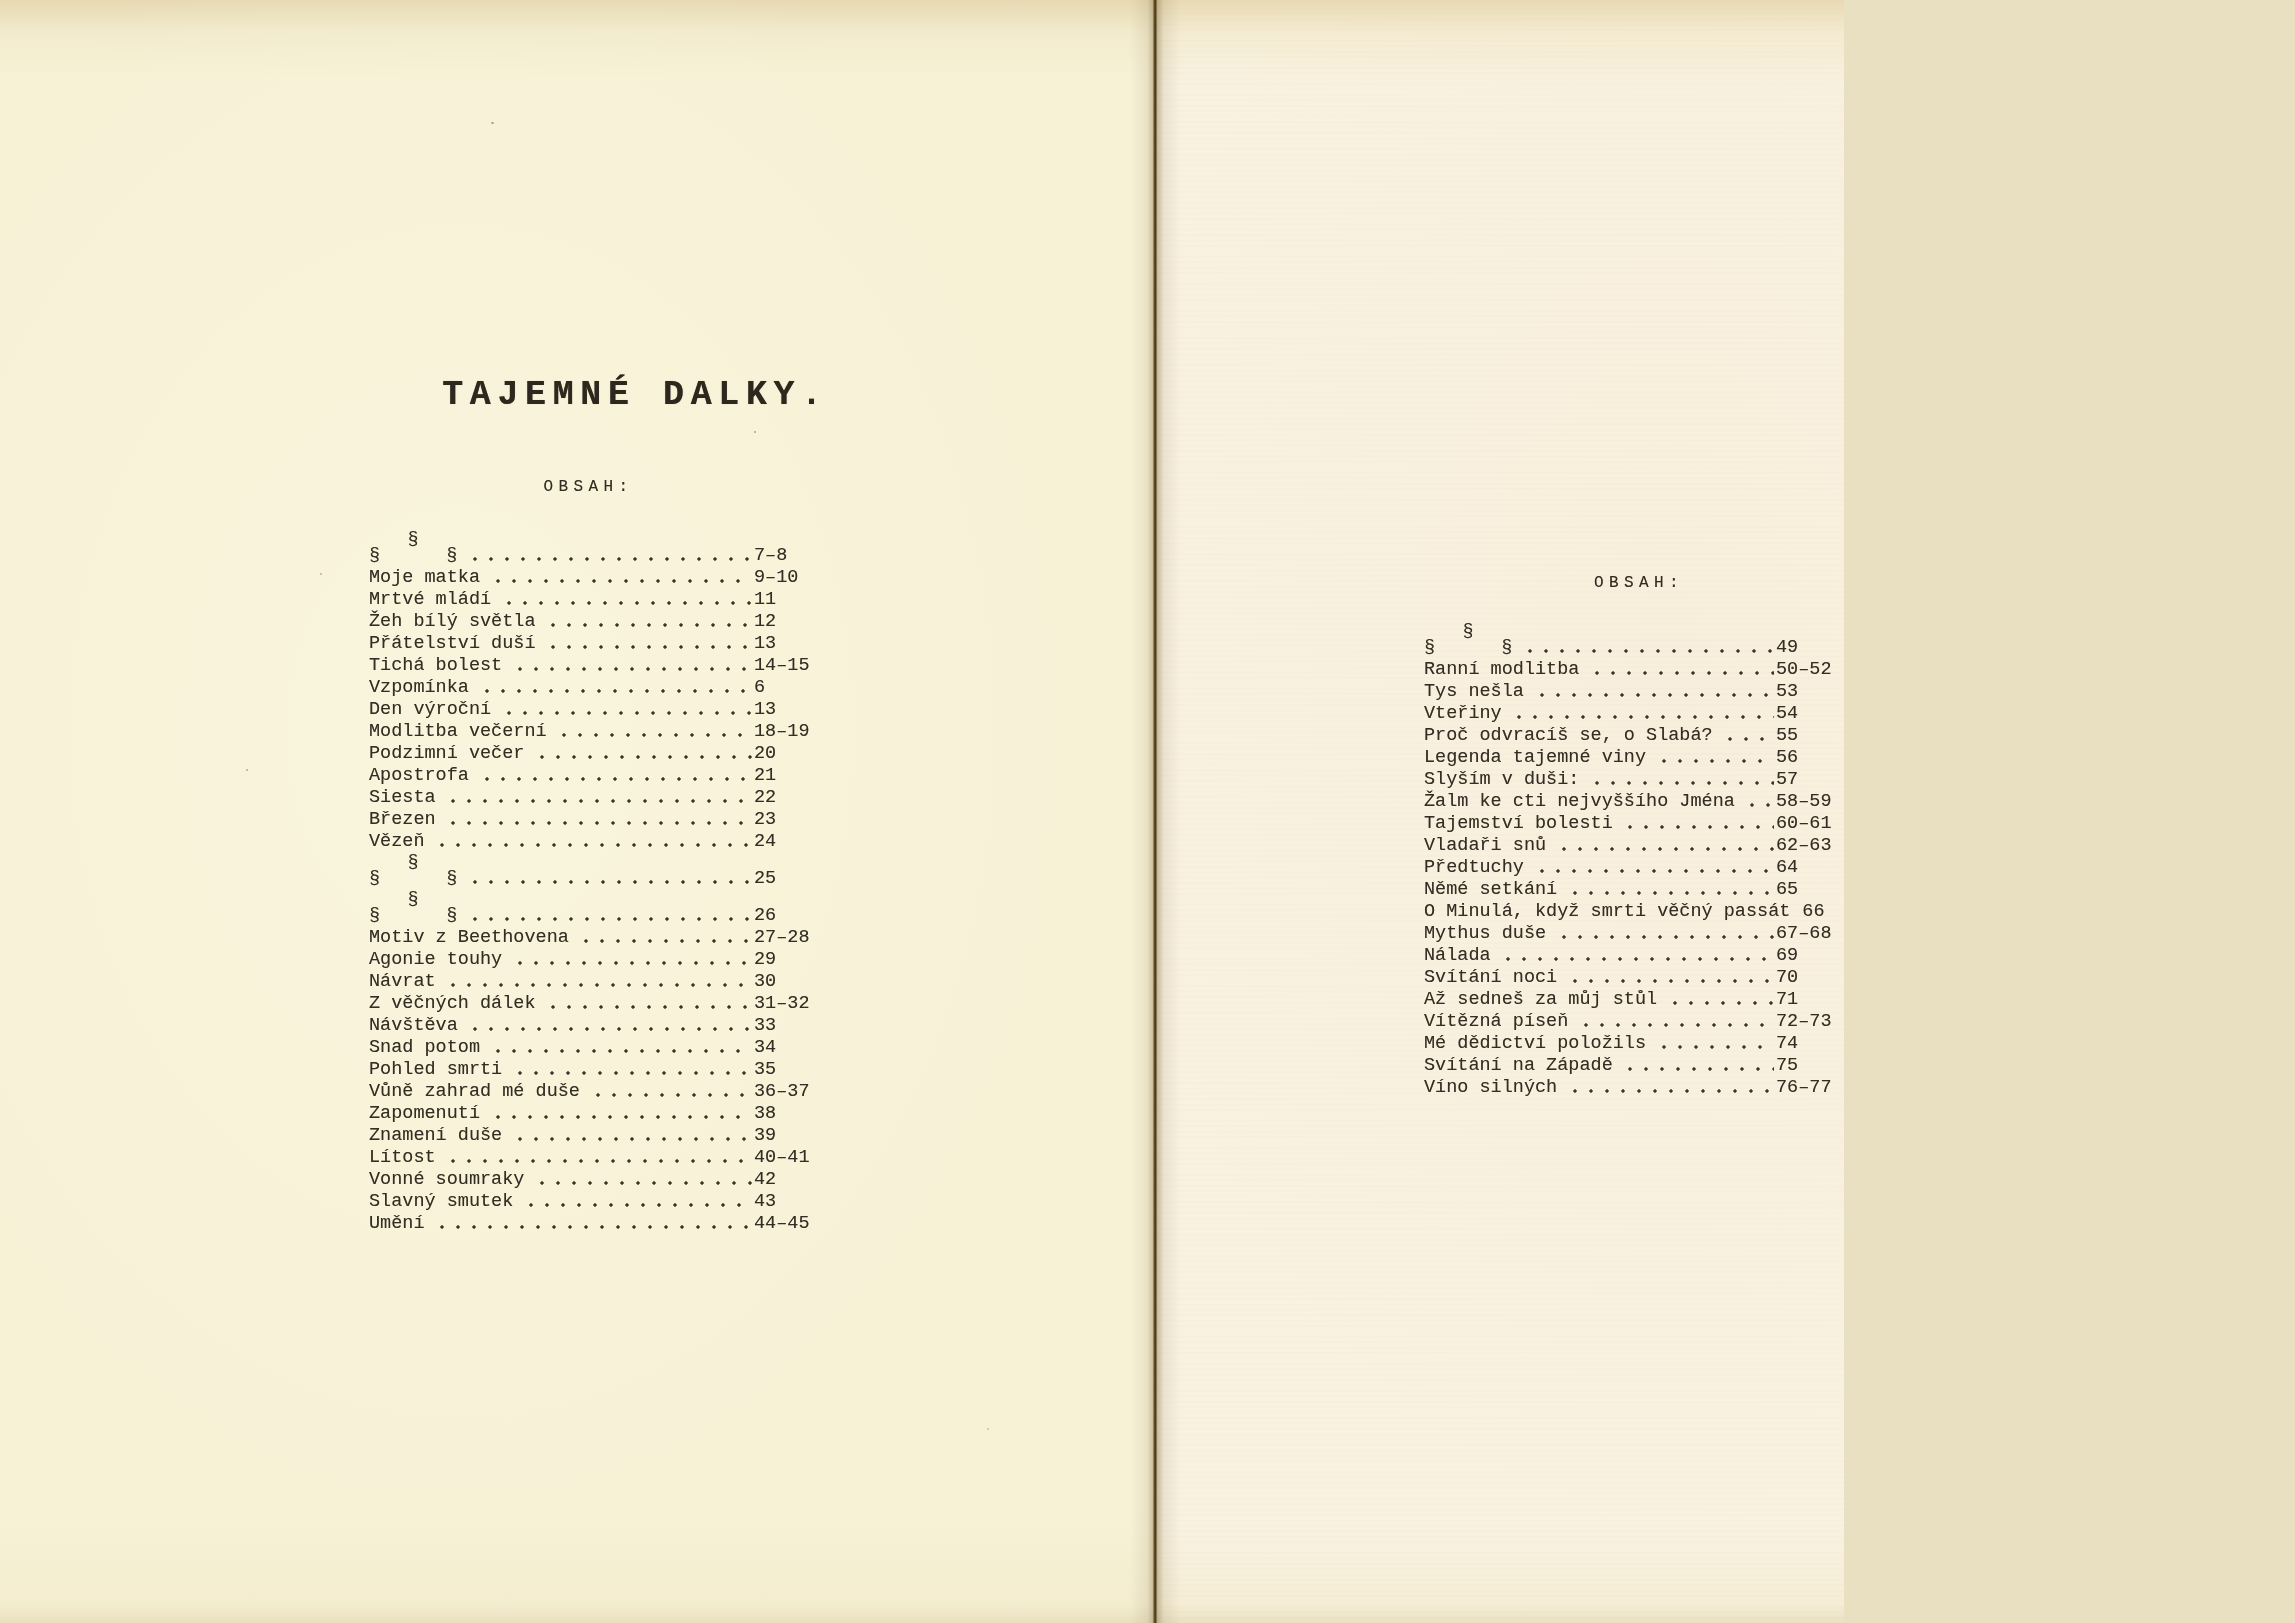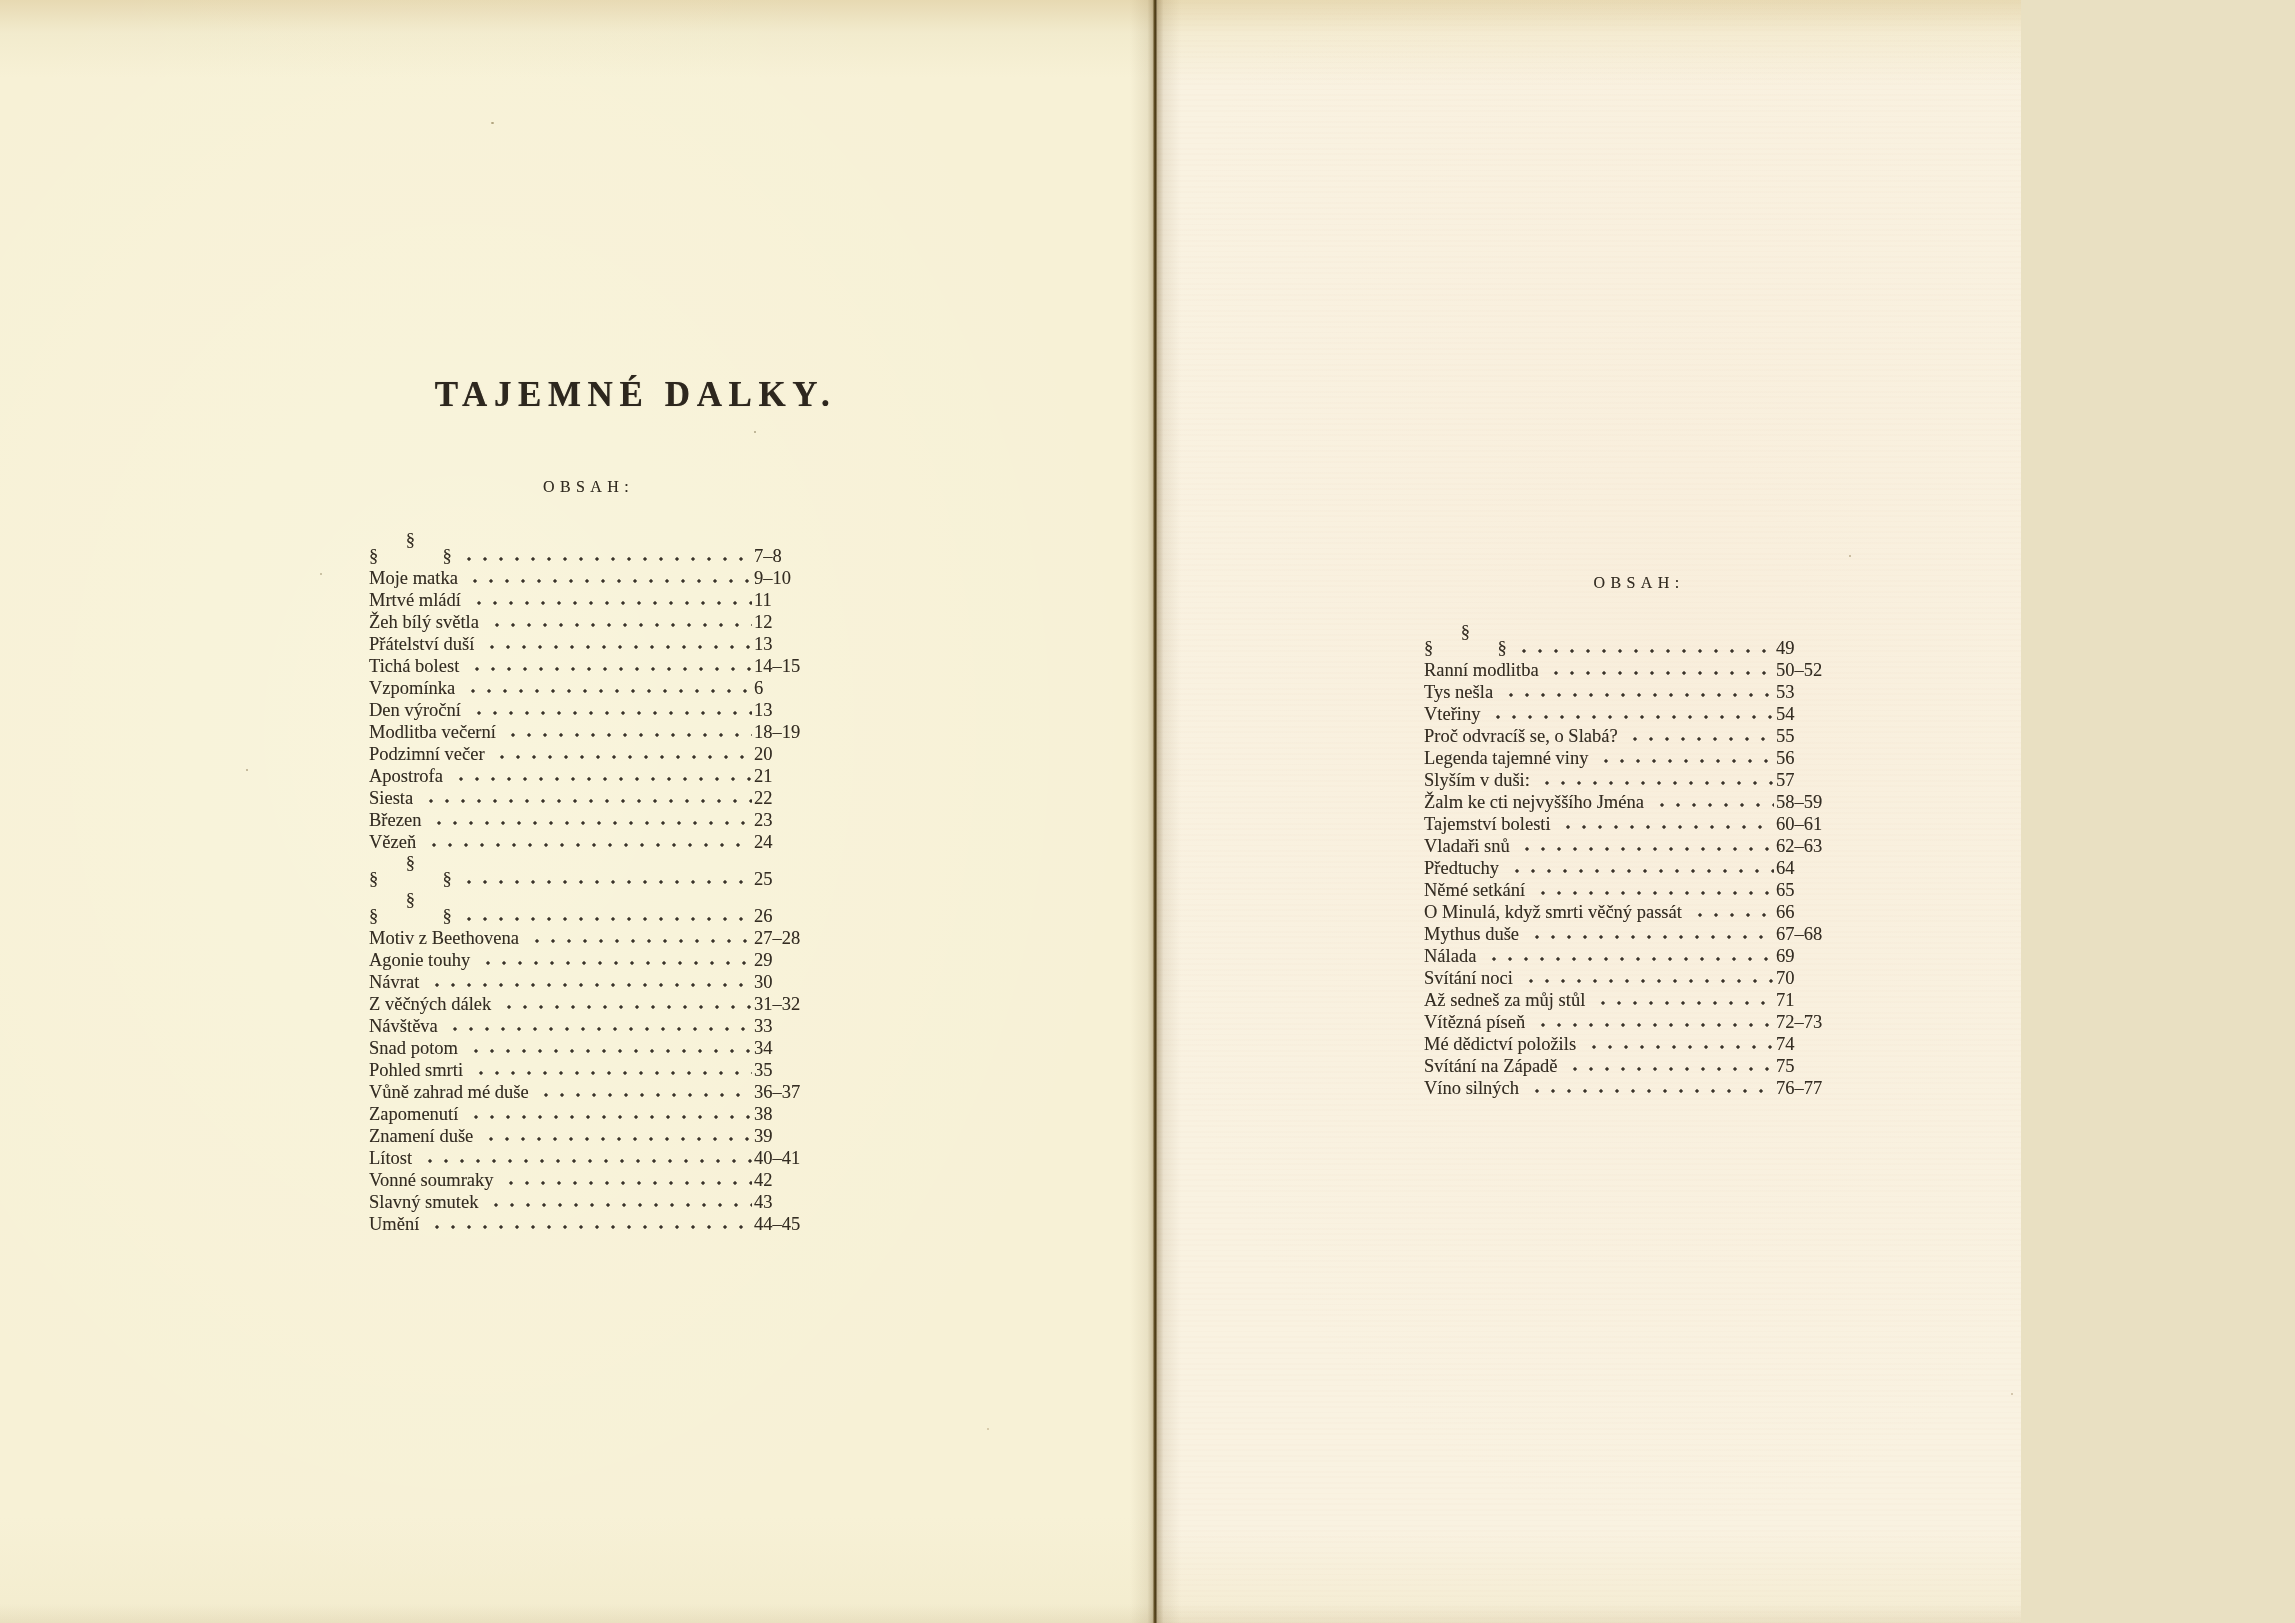--- a/index.html
+++ b/index.html
@@ -1,20 +1,20 @@
 <!DOCTYPE html>
 <html style="font-size:9.6px"><head>
 <meta charset="utf-8">
 <style>
   html,body{margin:0;padding:0;background:#e9e0c2;}
   .scan{
     position:relative;
-    width:2021px;height:1624px;
+    width:1844px;height:1624px;
     overflow:hidden;
-    font-family:Liberation Serif, serif;
+    font-family:Liberation Mono, monospace;
     color:#342d23;
   }
   
   .page-left{
     position:absolute;left:0;top:0;width:1154px;height:1624px;
     background:linear-gradient(180deg,#e7d9b2 0px,#f2ebcd 33px,#f7f1d6 78px,#f7f1d6 1517px,#f3ecce 1624px);
   }
   .page-left::after{
     content:"";position:absolute;inset:0;
     background:radial-gradient(ellipse at 40% 45%, rgba(255,255,240,0.25), rgba(0,0,0,0) 70%);

